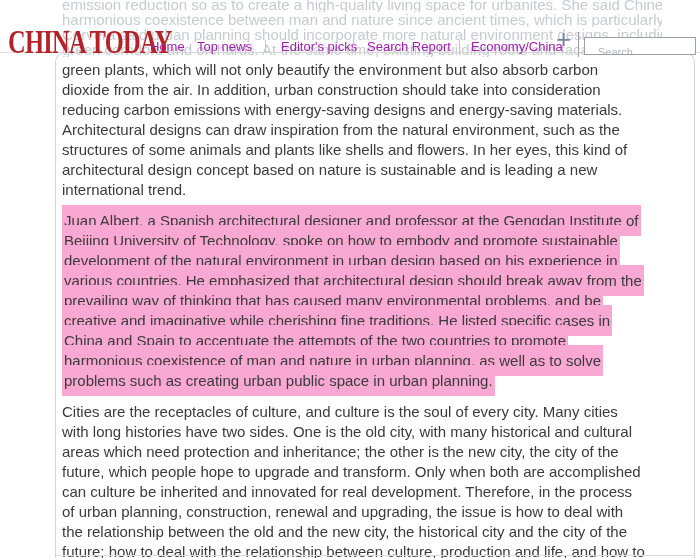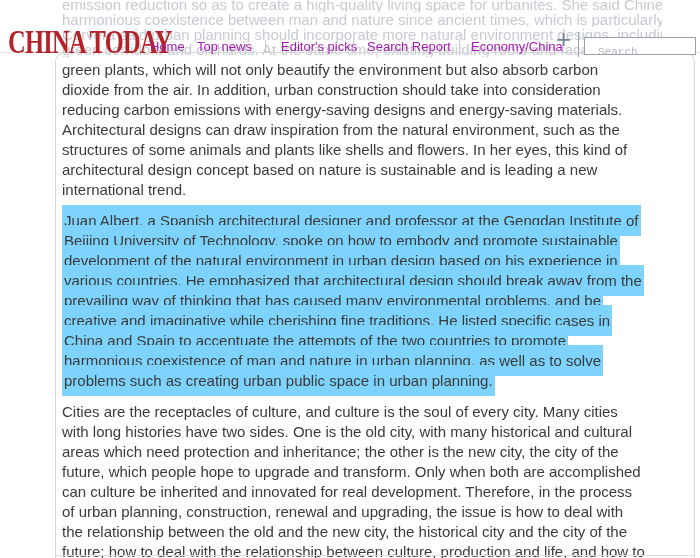--- a/index.html
+++ b/index.html
@@ -21,33 +21,33 @@
     transform:scaleX(0.72);transform-origin:left top;cursor:pointer;
   }
   .nav-item{position:absolute;top:23px;font-size:13px;color:#a21caf;white-space:nowrap;cursor:pointer;z-index:5;}
   .nav-sep{position:absolute;top:24px;width:1px;height:13px;background:#c2c9d2;z-index:5;}
   .plus-btn{position:absolute;left:556px;top:10px;font-size:26px;font-weight:200;color:#7585a0;z-index:5;cursor:pointer;line-height:26px;}
   .search-divider{position:absolute;left:578px;top:16px;width:1px;height:25px;background:#9aa3ad;z-index:5;}
   .search-input{
     position:absolute;left:584px;top:21px;width:112px;height:18px;z-index:5;
     border:1px solid #9aa0a8;background:#fff;box-sizing:border-box;
     font-size:11px;color:#555;padding:12px 4px 0 13px;outline:none;
-    font-family:Liberation Mono, monospace;
+    font-family:Liberation Sans, sans-serif;
   }
   .search-input::placeholder{color:#b0b5bc;}
   
   .article-panel{
     position:absolute;left:55px;top:52px;width:640px;height:520px;z-index:2;
     border:1px solid #d6d6d6;border-bottom:none;border-radius:10px 10px 0 0;
     background:transparent;box-sizing:border-box;
   }
   .article-body{margin:7px 0 0 6px;width:600px;font-size:15px;line-height:20px;color:#3b3b3b;}
   .article-body p{margin:0 16px 11px 0;padding:0;}
   .selected{
-    background:#7dd3fc;padding:7px 2px;
+    background:#f9a8d4;padding:7px 2px;
     -webkit-box-decoration-break:clone;box-decoration-break:clone;
   }
   .bottom-divider{position:absolute;left:0;top:502px;width:638px;height:1px;background:#dcdcdc;}
 </style>
 </head>
 <body>
 
 <div class="screen">
 
   <div class="bg-lines">

